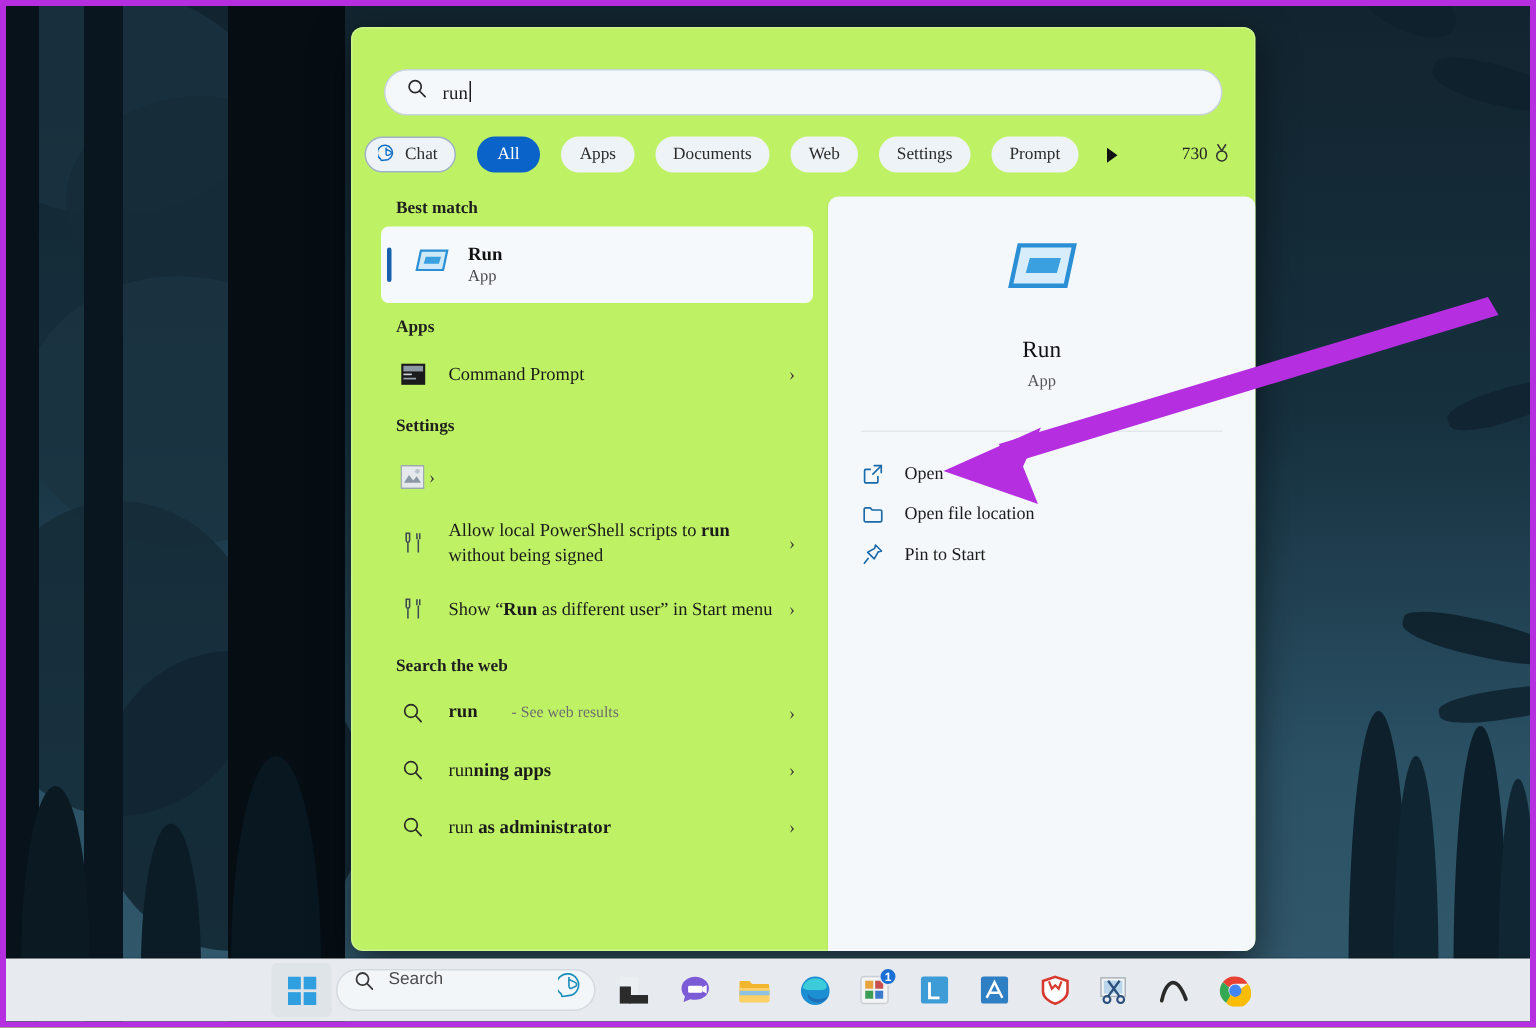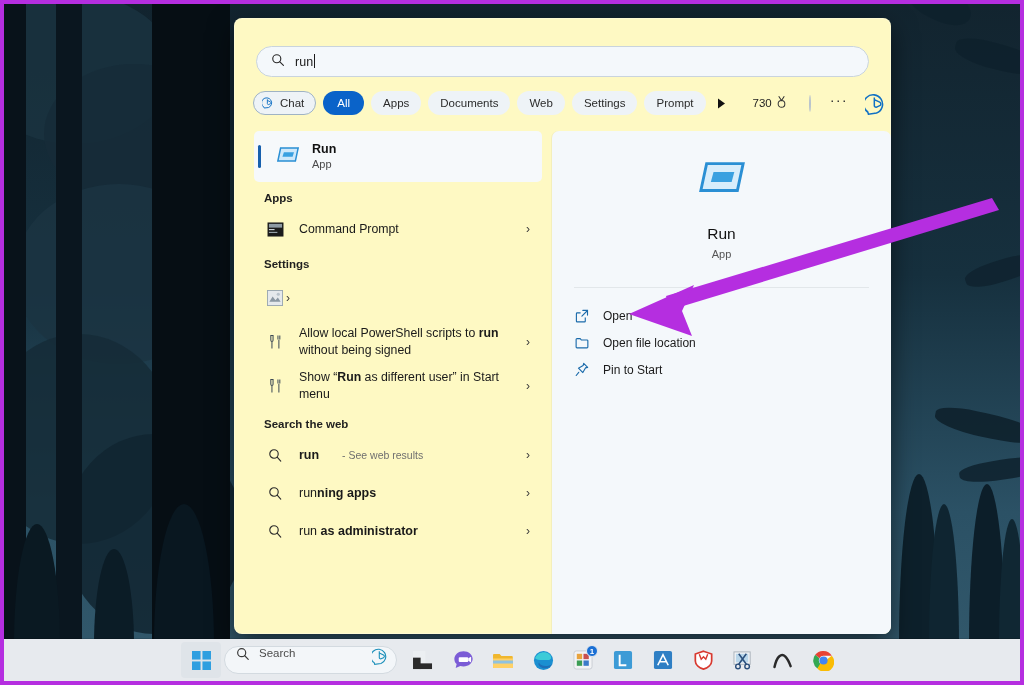--- a/index.html
+++ b/index.html
@@ -45,26 +45,27 @@
   .grass {
     position:absolute;
     background:#0b1a24;
     border-radius: 50% 50% 0 0 / 100% 100% 0 0;
   }
 
   
   #search-panel {
     position: absolute;
     left: 230px; top: 14px;
-    width: 657px; height: 616px;
-    background: #fef9c3;
+    width: 603px; height: 616px;
+    background: #bef264;
     border-radius: 8px;
     box-shadow: 0 10px 26px rgba(0,0,0,.55), 0 0 0 1px rgba(255,255,255,.25) inset;
     display: flex; flex-direction: column;
     overflow: hidden;
+    font-family: Liberation Serif, serif;
   }
 
   
   .searchbox-wrap { padding: 28px 22px 0 22px; }
   .searchbox {
     display: flex; align-items: center; gap: 10px;
     height: 31px;
     background: #f4f8fb;
     border: 1px solid #c9d4dd;
     border-radius: 16px;
@@ -76,22 +77,22 @@
     letter-spacing: .1px;
     position: relative;
   }
   .caret {
     display:inline-block; width:1px; height:14px;
     background:#1b1b1b; margin-left:1px; vertical-align:-2px;
   }
 
   
   .pills {
-    display: flex; align-items: center; gap: 7px;
-    padding: 14px 20px 10px 19px;
+    display: flex; align-items: center; gap: 14px;
+    padding: 14px 20px 10px 9px;
   }
   .pill {
     height: 24px; padding: 0 12px;
     border-radius: 13px;
     background: #eef3f7;
     font-size: 11.5px; color: #2b2b2b;
     display: flex; align-items: center; justify-content: center;
     white-space: nowrap;
   }
   .pill.chat {
@@ -100,21 +101,21 @@
     gap: 5px; padding: 0 11px 0 8px;
   }
   .pill.active { background: #0a63c9; color: #fff; padding: 0 14px; }
   .pill-arrow {
     width: 20px; height: 22px;
     display: flex; align-items: center; justify-content: center;
     margin-left: 4px;
   }
   .rewards {
     display:flex; align-items:center; gap:3px;
-    margin-left: 20px;
+    margin-left: 28px;
     font-size: 11.5px; color:#222;
   }
   .avatar {
     width: 17px; height: 17px; border-radius: 50%;
     margin-left: 14px;
     background: radial-gradient(circle at 42% 34%, #cfcfcf 0%, #7c7c7c 45%, #3a3a3a 100%);
     border:1px solid #b9c4cd;
   }
   .dots {
     margin-left: 12px; font-size: 15px; color: #333; letter-spacing:1px;
@@ -315,20 +316,21 @@
           <path d="M2.4 17.4A8.2 8.2 0 1 1 10 18.3l-7 1z" fill="none" stroke="#1171c4" stroke-width="1.35"></path>
           <path d="M8.1 4.8v6.9c0 1.1 1 1.8 2 1.4l2.7-1.2c1.3-.6 1.3-2.4 0-3.1L8.1 6.6" fill="none" stroke="#1171c4" stroke-width="1.3"></path>
         </svg>
       </div>
     </div>
 
     <div class="body-cols">
 
       <div class="col-left">
 
+        <div class="group-head first">Best match</div>
 
         <div class="best-card">
           <span>
             <svg width="24" height="20" viewBox="0 0 26 21">
               <path d="M5 3 L24 3 L21 17 L2 17 Z" fill="#cfe8fa" stroke="#2a8fd4" stroke-width="1.6"></path>
               <path d="M8.5 7.5 L19.5 7.5 L18 12.5 L7 12.5 Z" fill="#3aa0e0"></path>
             </svg>
           </span>
           <div class="best-text">
             <div class="best-title">Run</div>

